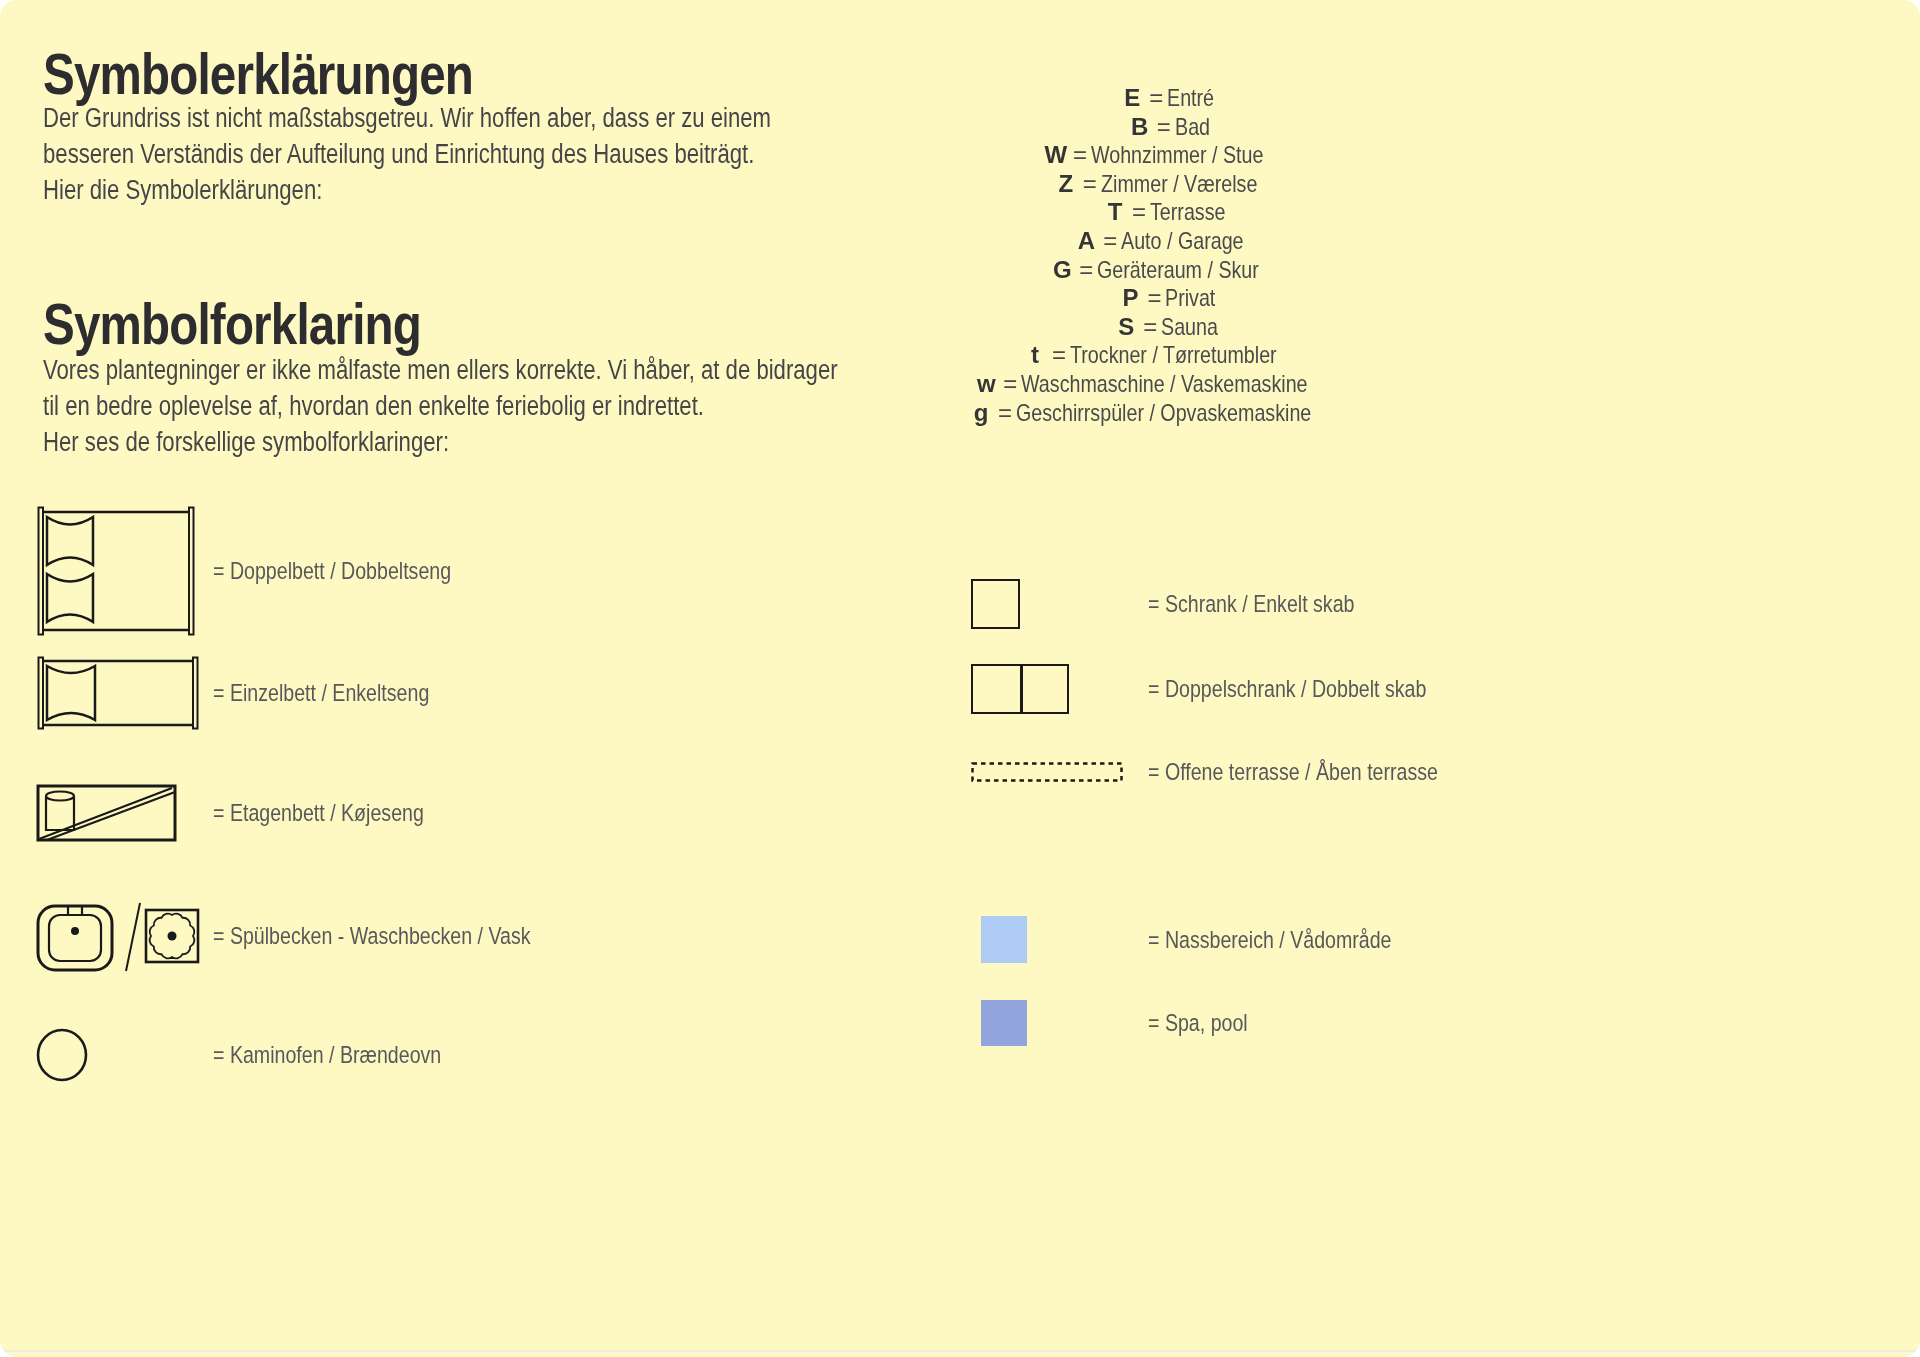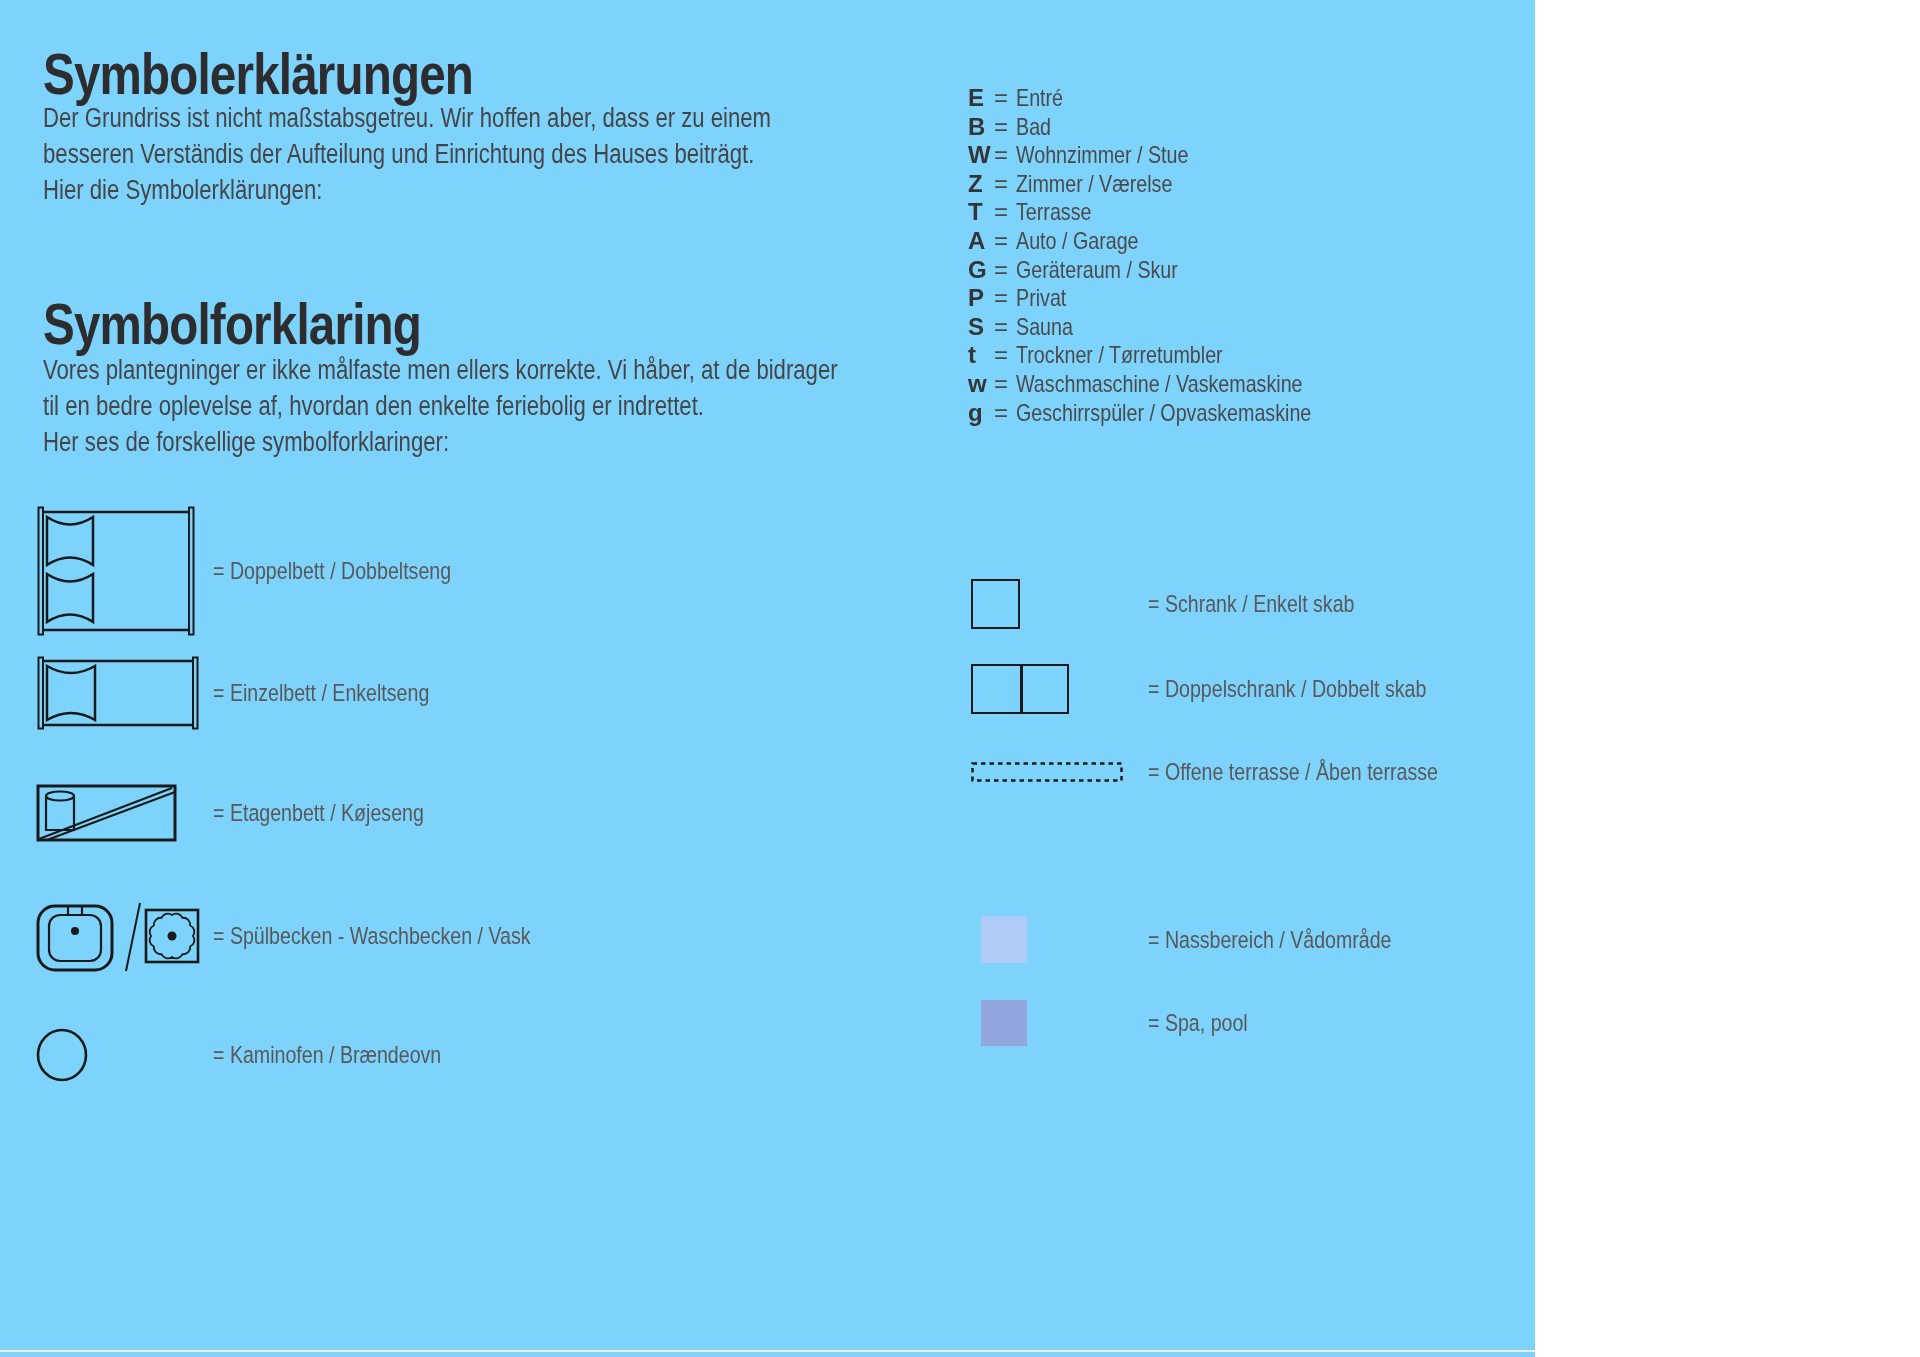--- a/index.html
+++ b/index.html
@@ -1,22 +1,23 @@
 <!DOCTYPE html>
 <html><head>
 <meta charset="utf-8">
 <style>
   html, body { margin: 0; padding: 0; background: #ffffff; }
   #page {
     position: relative;
-    width: 1535px;
+    width: 1920px;
     height: 1357px;
-    background: #7dd3fc;
+    background: #fef9c3;
     font-family: "Liberation Sans", "DejaVu Sans", sans-serif;
     overflow: hidden;
+    border-radius: 17px;
   }
   .heading {
     position: absolute;
     left: 43px;
     font-size: 58px;
     line-height: 62px;
     font-weight: 700;
     letter-spacing: -1px;
     color: #2d2d2f;
     transform: scaleX(0.82);
@@ -34,21 +35,21 @@
     white-space: nowrap;
   }
   .abbr-list {
     position: absolute;
     left: 968px;
     top: 84px;
     font-size: 24px;
     line-height: 28.6px;
     color: #4a4a4c;
   }
-  .abbr-row { white-space: nowrap; }
+  .abbr-row { white-space: nowrap; text-align: center; }
   .abbr-letter {
     display: inline-block;
     width: 26px;
     font-weight: 700;
     color: #353537;
   }
   .abbr-eq { display: inline-block; width: 22px; }
   .abbr-label {
     display: inline-block;
     transform: scaleX(0.82);

